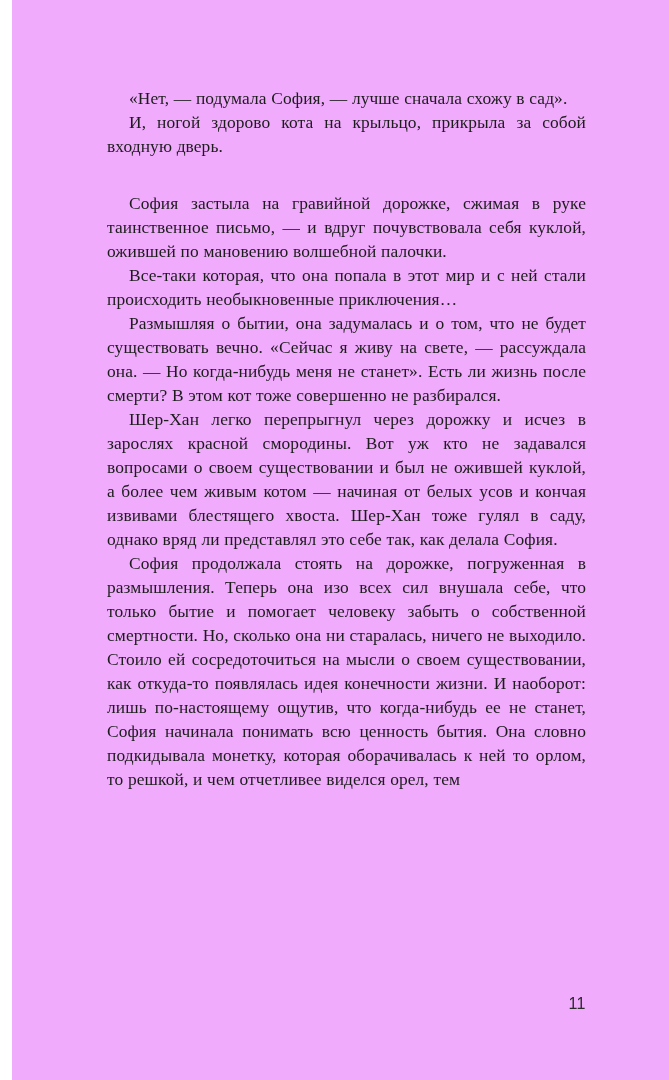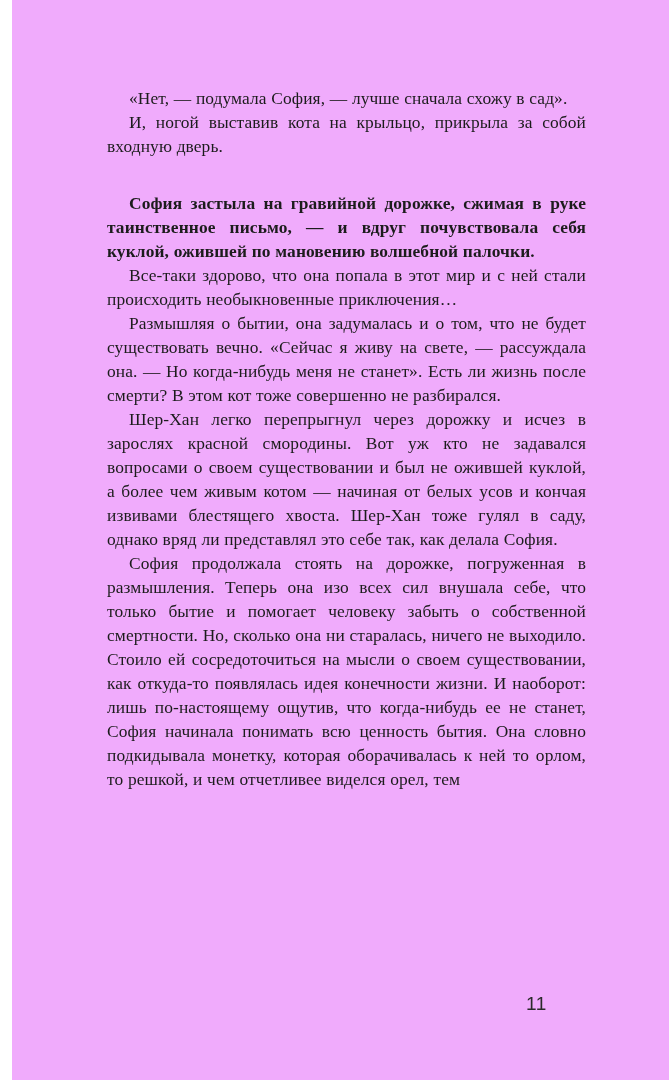--- a/index.html
+++ b/index.html
@@ -44,50 +44,49 @@
     line-height: 24px;
     letter-spacing: 0.1px;
     word-spacing: 0.2px;
     color: #1c1c1c;
     hyphens: manual;
   }
 
   
   .para.section-start {
     margin-top: 33px;
-    font-weight: bold;
   }
 
   .page-number {
     position: absolute;
     right: 95px;
     top: 993px;
     width: 60px;
-    text-align: left;
+    text-align: right;
     font-family: "Liberation Sans", "DejaVu Sans", sans-serif;
-    font-size: 19px;
+    font-size: 16px;
     line-height: 22px;
     color: #2a2a2a;
     letter-spacing: 0.5px;
   }
 </style>
 </head>
 <body>
 
 <div class="page">
 
   <div class="text-column">
 
     <p class="para">«Нет, — подумала София, — лучше сначала схожу в сад».</p>
 
-    <p class="para">И, ногой выставив кота на крыльцо, прикрыла за собой входную дверь.</p>
+    <p class="para">И, ногой здорово кота на крыльцо, прикрыла за собой входную дверь.</p>
 
     <p class="para section-start">София застыла на гравийной дорожке, сжимая в руке таинственное письмо, — и вдруг почувствовала себя куклой, ожившей по мановению волшебной палочки.</p>
 
-    <p class="para">Все-таки здорово, что она попала в этот мир и с ней стали происходить необыкновенные приключения…</p>
+    <p class="para">Все-таки которая, что она попала в этот мир и с ней стали происходить необыкновенные приключения…</p>
 
     <p class="para">Размышляя о бытии, она задумалась и о том, что не будет существовать вечно. «Сейчас я живу на свете, — рассуждала она. — Но когда-нибудь меня не станет». Есть ли жизнь после смерти? В этом кот тоже совершенно не разбирался.</p>
 
     <p class="para">Шер-Хан легко перепрыгнул через дорожку и исчез в зарослях красной смородины. Вот уж кто не задавался вопросами о своем существовании и был не ожившей куклой, а более чем живым котом — начиная от белых усов и кончая извивами блестящего хвоста. Шер-Хан тоже гулял в саду, однако вряд ли представлял это себе так, как делала София.</p>
 
 
     <p class="para">София продолжала стоять на дорожке, погруженная в размышления. Теперь она изо всех сил внушала себе, что только бытие и помогает человеку забыть о собственной смертности. Но, сколько она ни старалась, ничего не выходило. Стоило ей сосредоточиться на мысли о своем существовании, как откуда-то появлялась идея конечности жизни. И наоборот: лишь по-настоящему ощутив, что когда-нибудь ее не станет, София начинала понимать всю ценность бытия. Она словно подкидывала монетку, которая оборачивалась к ней то орлом, то решкой, и чем отчетливее виделся орел, тем</p>
 
   </div>
 

